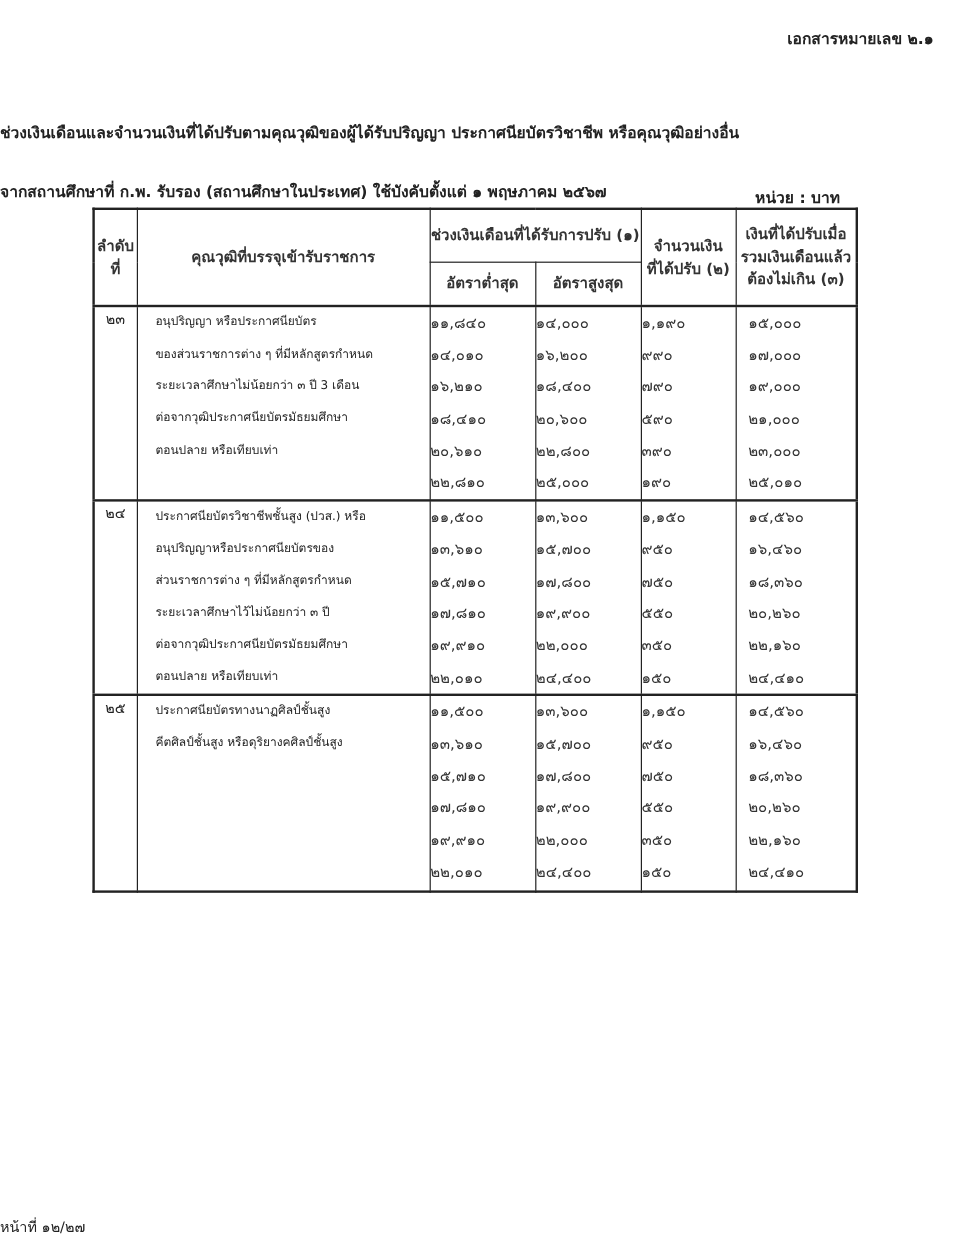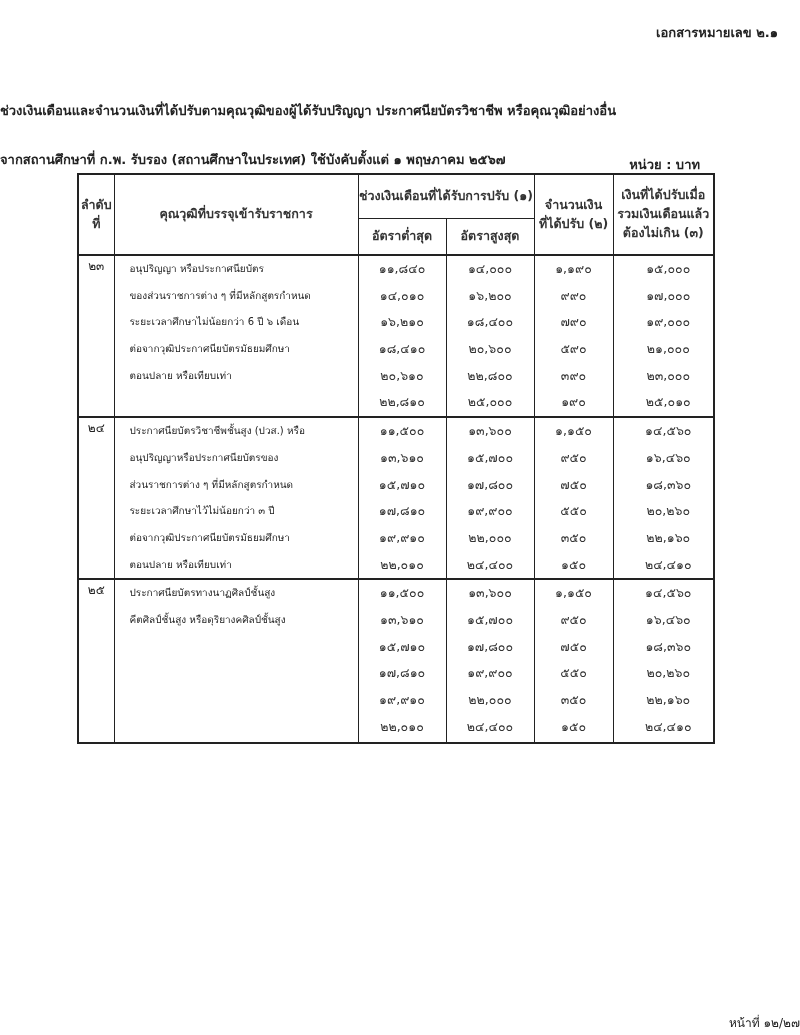--- a/index.html
+++ b/index.html
@@ -13,24 +13,24 @@
   table.grid { position: absolute; left: 77px; top: 173px; width: 636px; border-collapse: collapse;
                border: 2px solid #222; table-layout: fixed; font-size: 12.5px; }
   table.grid th, table.grid td { border-left: 1.5px solid #222; border-right: 1.5px solid #222; padding: 0; }
   table.grid thead th { border: 1.5px solid #222; font-weight: bold; text-align: center; vertical-align: middle; color: #333; line-height: 1.5; }
   .hdr-row1 th { height: 43px; }
   .hdr-row2 th { height: 35px; }
   tbody.group { border-top: 2px solid #222; }
   td.no { text-align: center; vertical-align: top; padding-top: 6px; font-size: 12px; margin-top: 29px; }
   td.desc { vertical-align: top; padding: 4px 4px 0 4px; }
   .desc-line { height: 26.7px; line-height: 26.7px; white-space: nowrap; font-size: 10px; padding-left: 15px; }
-  td.num { text-align: center; vertical-align: top; padding-top: 4px; margin-left: 14px; }
+  td.num { text-align: left; vertical-align: top; padding-top: 4px; margin-left: 14px; }
   .num-line { height: 26.7px; line-height: 26.7px; font-size: 12.5px; color: #333; }
   td.num.last .num-line { padding-left: 10px; }
-  .footer { position: absolute; top: 1013px; left: 0; width: 800px; text-align: right; font-size: 12px; }
+  .footer { position: absolute; top: 1013px; left: 0; width: 800px; text-align: left; font-size: 12px; }
 </style>
 </head>
 <body>
 
 <div class="doc-ref">เอกสารหมายเลข ๒.๑</div>
 <div class="title t1">ช่วงเงินเดือนและจำนวนเงินที่ได้ปรับตามคุณวุฒิของผู้ได้รับปริญญา ประกาศนียบัตรวิชาชีพ หรือคุณวุฒิอย่างอื่น</div>
 <div class="title t2">จากสถานศึกษาที่ ก.พ. รับรอง (สถานศึกษาในประเทศ) ใช้บังคับตั้งแต่ ๑ พฤษภาคม ๒๕๖๗</div>
 <div class="unit">หน่วย : บาท</div>
 
 <table class="grid">
@@ -65,21 +65,21 @@
       <th>อัตราสูงสุด</th>
     </tr>
   </thead>
 
   <tbody class="group">
     <tr style="height:158px">
       <td class="no">๒๓</td>
       <td class="desc">
         <div class="desc-line">อนุปริญญา หรือประกาศนียบัตร</div>
         <div class="desc-line">ของส่วนราชการต่าง ๆ ที่มีหลักสูตรกำหนด</div>
-        <div class="desc-line">ระยะเวลาศึกษาไม่น้อยกว่า 6 ปี ๖ เดือน</div>
+        <div class="desc-line">ระยะเวลาศึกษาไม่น้อยกว่า ๓ ปี 3 เดือน</div>
         <div class="desc-line">ต่อจากวุฒิประกาศนียบัตรมัธยมศึกษา</div>
         <div class="desc-line">ตอนปลาย หรือเทียบเท่า</div>
       </td>
       <td class="num">
         <div class="num-line">๑๑,๘๔๐</div>
         <div class="num-line">๑๔,๐๑๐</div>
         <div class="num-line">๑๖,๒๑๐</div>
         <div class="num-line">๑๘,๔๑๐</div>
         <div class="num-line">๒๐,๖๑๐</div>
         <div class="num-line">๒๒,๘๑๐</div>

